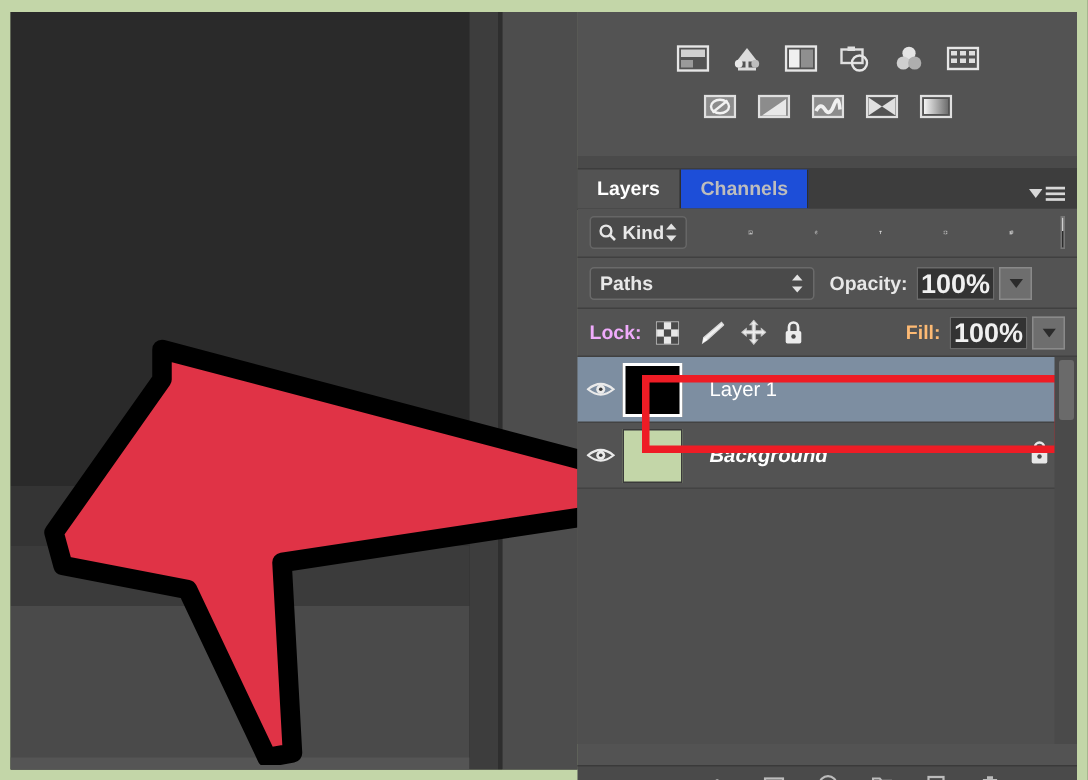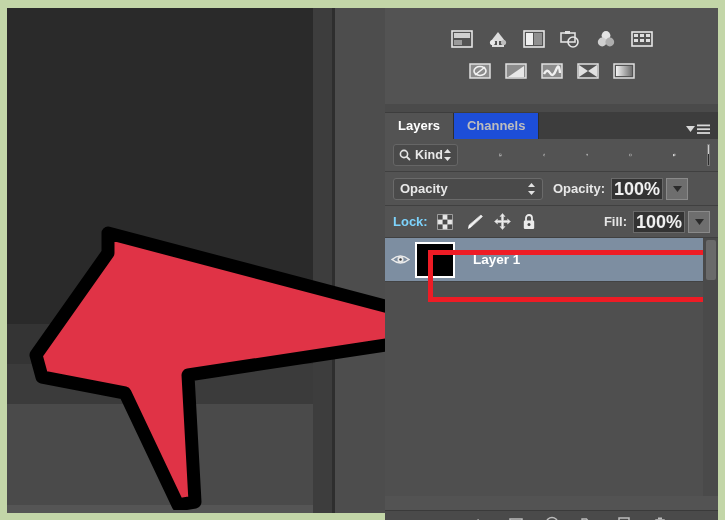--- a/index.html
+++ b/index.html
@@ -58,36 +58,36 @@
   #blend-label{flex:1;font-size:13px;font-weight:bold;color:#e8e8e8;}
   #opacity-label{font-size:13px;font-weight:bold;color:#e8e8e8;margin-left:10px;text-align:right;}
   .num-field{width:52px;height:22px;background:#333;border:1px solid #6a6a6a;color:#f0f0f0;
              font-size:18px;font-weight:bold;text-align:center;line-height:21px;margin-left:6px;box-sizing:border-box;}
   .num-arrow{width:22px;height:22px;background:#6e6e6e;border:1px solid #8a8a8a;margin-left:3px;
              display:flex;align-items:center;justify-content:center;box-sizing:border-box;}
 
   
   #lock-row{position:absolute;left:0;top:198px;width:333px;height:32px;background:#535353;
             border-bottom:1px solid #404040;display:flex;align-items:center;padding:0 8px;box-sizing:border-box;}
-  #lock-title{font-size:13px;font-weight:bold;color:#7dd3fc;margin-right:9px;}
+  #lock-title{font-size:13px;font-weight:bold;color:#f0abfc;margin-right:9px;}
   .lock-ico{margin-right:11px;}
-  #fill-label{font-size:13px;font-weight:bold;color:#e5e5e5;margin-left:auto;}
+  #fill-label{font-size:13px;font-weight:bold;color:#fdba74;margin-left:auto;}
 
   
   #layer-list{position:absolute;left:0;top:230px;width:333px;height:258px;background:#4f4f4f;}
   .layer-row{position:relative;height:44px;display:flex;align-items:center;
              border-bottom:1px solid #434343;box-sizing:border-box;}
   .layer-row.selected{background:#7d8ea1;}
   .layer-row.normal{background:#535353;}
   .eye-cell{width:30px;display:flex;align-items:center;justify-content:center;flex:none;}
   .thumb-cell{width:58px;display:flex;align-items:center;justify-content:flex-start;flex:none;}
   .thumb{width:40px;height:36px;box-sizing:border-box;}
   .thumb.black{background:#000;border:2px solid #ffffff;}
   .thumb.green{border:1px solid #3a3a3a;}
-  .layer-name{font-size:13.5px;color:#ffffff;font-weight:bold;}
+  .layer-name{font-size:13.5px;color:#ffffff;font-weight:normal;}
   .layer-name.italic{font-style:italic;font-weight:bold;}
   .lock-cell{margin-left:auto;margin-right:18px;}
   #list-empty{position:absolute;left:0;top:88px;width:333px;height:170px;background:#4f4f4f;}
 
   
   #red-highlight{position:absolute;left:43px;top:242px;width:280px;height:52px;
                  border:5px solid #ee1c25;box-sizing:border-box;pointer-events:none;}
 
   
   #panel-bottom-bar{position:absolute;left:0;top:502px;width:333px;height:17px;background:#4a4a4a;
@@ -250,21 +250,21 @@
       </svg>
       <svg class="filter-ico" width="17" height="16" viewBox="0 0 17 16">
         <rect x="0.8" y="3.5" width="10" height="11.5" fill="#b8b8b8" stroke="#e4e4e4" stroke-width="1.4"></rect>
         <path d="M6 0.8 L15.5 0.8 L15.5 12 L6 12 Z" fill="#8f8f8f" stroke="#e4e4e4" stroke-width="1.4"></path>
       </svg>
       <div id="filter-toggle"></div>
     </div>
 
     <div id="blend-row">
       <div id="blend-select">
-        <span id="blend-label">Opacity</span>
+        <span id="blend-label">Paths</span>
         <svg width="9" height="14" viewBox="0 0 9 14">
           <path d="M4.5 1 L8 5 L1 5 Z" fill="#e2e2e2"></path>
           <path d="M4.5 13 L1 9 L8 9 Z" fill="#e2e2e2"></path>
         </svg>
       </div>
       <span id="opacity-label">Opacity:</span>
       <div class="num-field">100%</div>
       <div class="num-arrow">
         <svg width="9" height="6" viewBox="0 0 9 6">
           <path d="M0 0 L9 0 L4.5 6 Z" fill="#2b2b2b"></path>
@@ -316,20 +316,40 @@
             <circle cx="9.5" cy="6.5" r="3" fill="#eaeaea"></circle>
             <circle cx="9.5" cy="6.5" r="1.2" fill="#3a3a3a"></circle>
           </svg>
         </div>
         <div class="thumb-cell">
           <div class="thumb black"></div>
         </div>
         <span class="layer-name">Layer 1</span>
       </div>
 
+      <div class="layer-row normal">
+        <div class="eye-cell">
+          <svg width="19" height="13" viewBox="0 0 19 13">
+            <path d="M1 6.5 Q9.5 -0.5 18 6.5 Q9.5 13.5 1 6.5 Z" fill="none" stroke="#eaeaea" stroke-width="1.5"></path>
+            <circle cx="9.5" cy="6.5" r="3" fill="#eaeaea"></circle>
+            <circle cx="9.5" cy="6.5" r="1.2" fill="#3a3a3a"></circle>
+          </svg>
+        </div>
+        <div class="thumb-cell">
+          <div class="thumb green" id="bg-thumb" style="background: rgb(195, 214, 168);"></div>
+        </div>
+        <span class="layer-name italic">Background</span>
+        <div class="lock-cell">
+          <svg width="14" height="17" viewBox="0 0 14 17">
+            <path d="M4 8 L4 5 A3 3 0 0 1 10 5 L10 8" fill="none" stroke="#e8e8e8" stroke-width="1.7"></path>
+            <rect x="1.8" y="7.6" width="10.4" height="8.4" rx="1.2" fill="#e8e8e8"></rect>
+            <circle cx="7" cy="11.4" r="1.5" fill="#4a4a4a"></circle>
+          </svg>
+        </div>
+      </div>
 
       <div id="list-empty"></div>
     </div>
 
     <div id="red-highlight" style="border-color: rgb(238, 28, 37);"></div>
 
     <div id="panel-scroll">
       <div id="panel-scroll-thumb"></div>
     </div>
 

